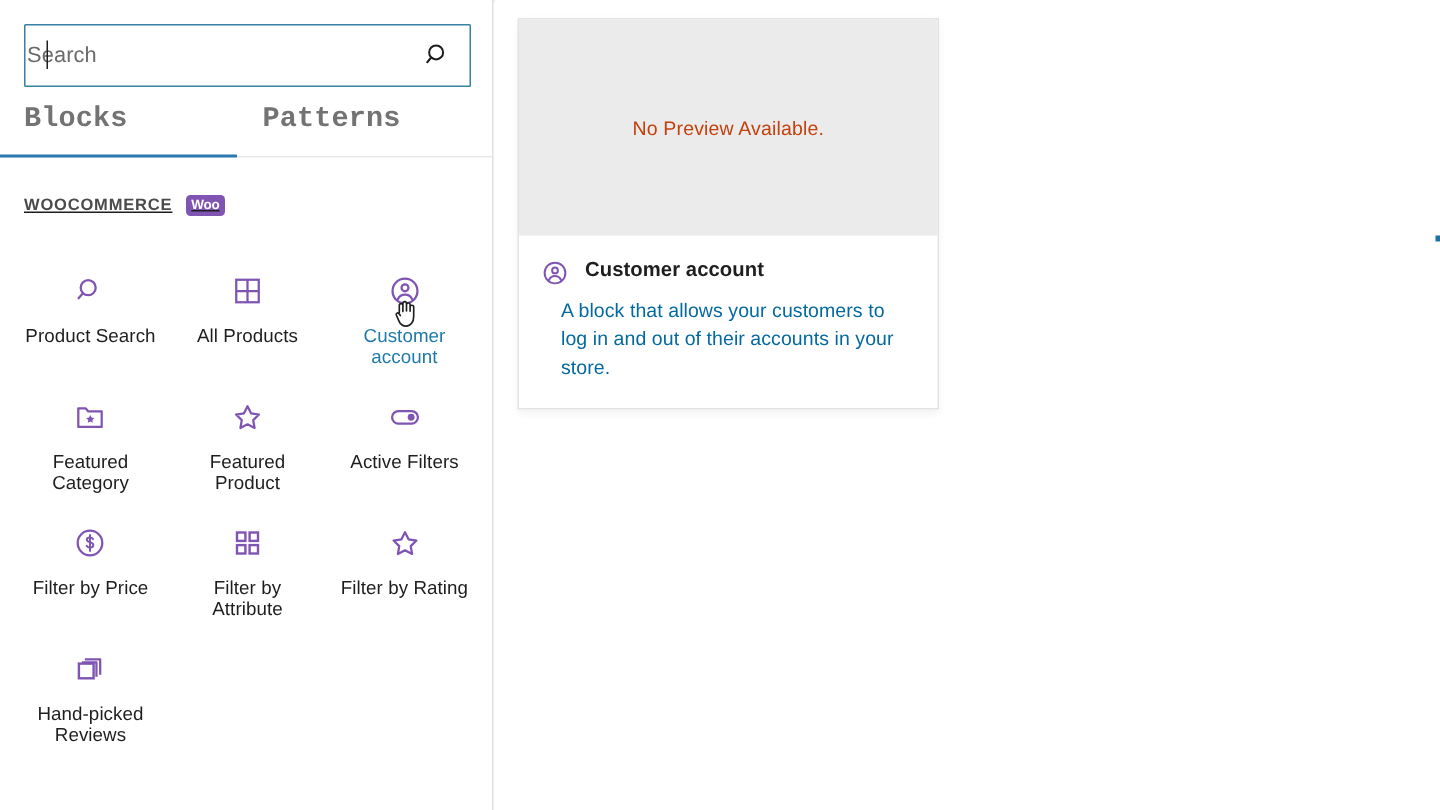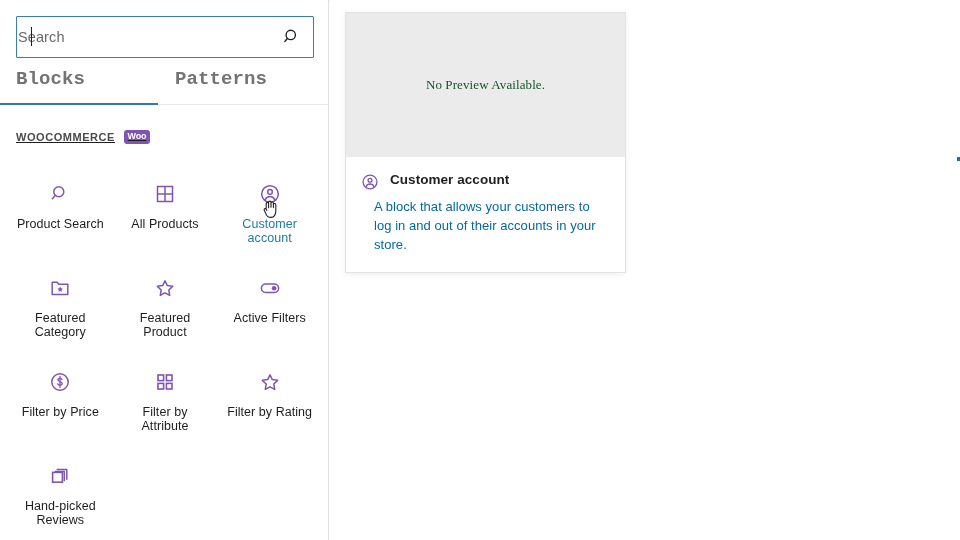--- a/index.html
+++ b/index.html
@@ -161,21 +161,21 @@
   }
 
   
   .block-grid {
     position: absolute;
     top: 166px;
     left: 8px;
     width: 314px;
     display: grid;
     grid-template-columns: repeat(3, 1fr);
-    row-gap: 12px;
+    row-gap: 2px;
   }
   .block-item {
     position: relative;
     display: flex;
     flex-direction: column;
     align-items: center;
     padding-top: 16px;
     height: 82px;
     box-sizing: border-box;
     cursor: pointer;
@@ -226,23 +226,22 @@
   }
   .preview-media {
     height: 144px;
     background: #ebebeb;
     display: flex;
     align-items: center;
     justify-content: center;
   }
   .preview-media-text {
     font-size: 13px;
-    color: #14532d;
+    color: #c2410c;
     letter-spacing: .1px;
-    font-family: Liberation Serif, serif;
   }
   .preview-body {
     padding: 14px 16px 18px 14px;
   }
   .preview-title-row {
     display: flex;
     align-items: flex-start;
     gap: 10px;
   }
   .preview-icon {

